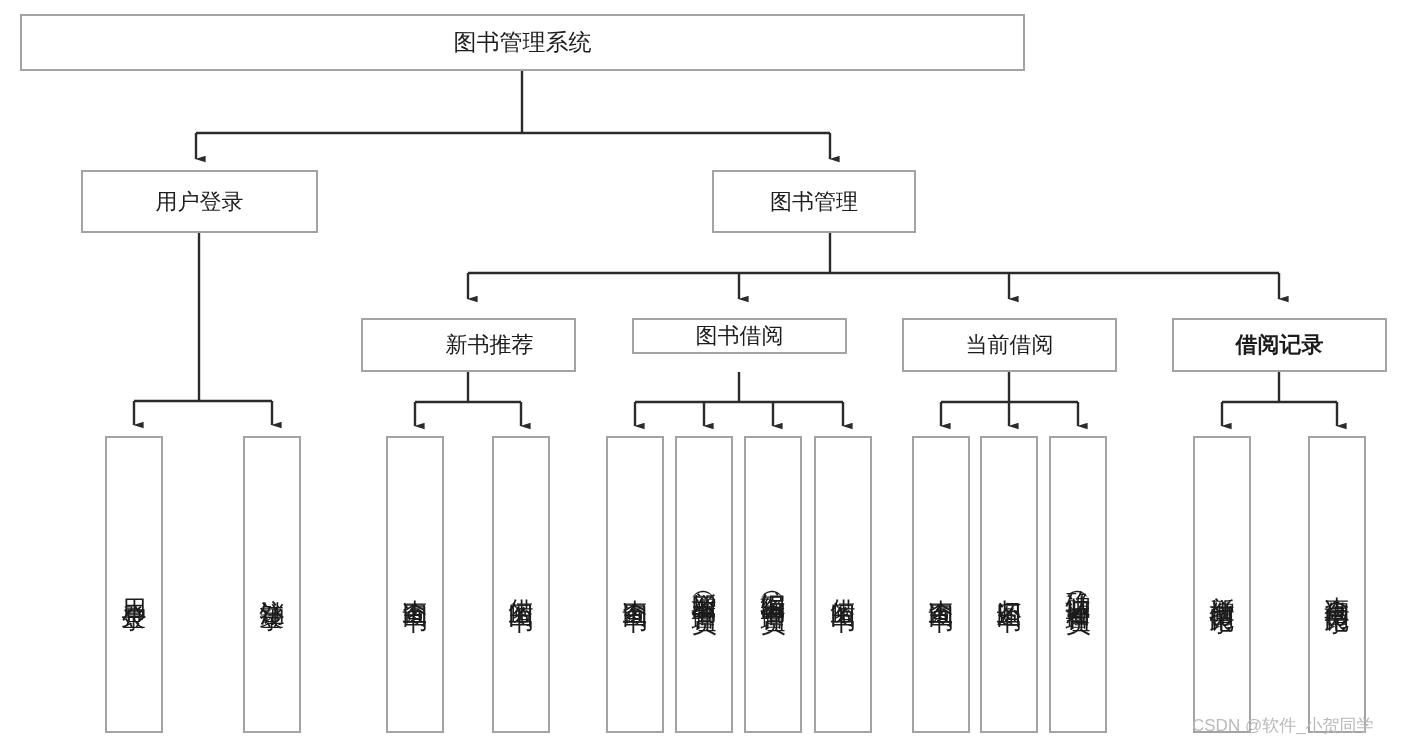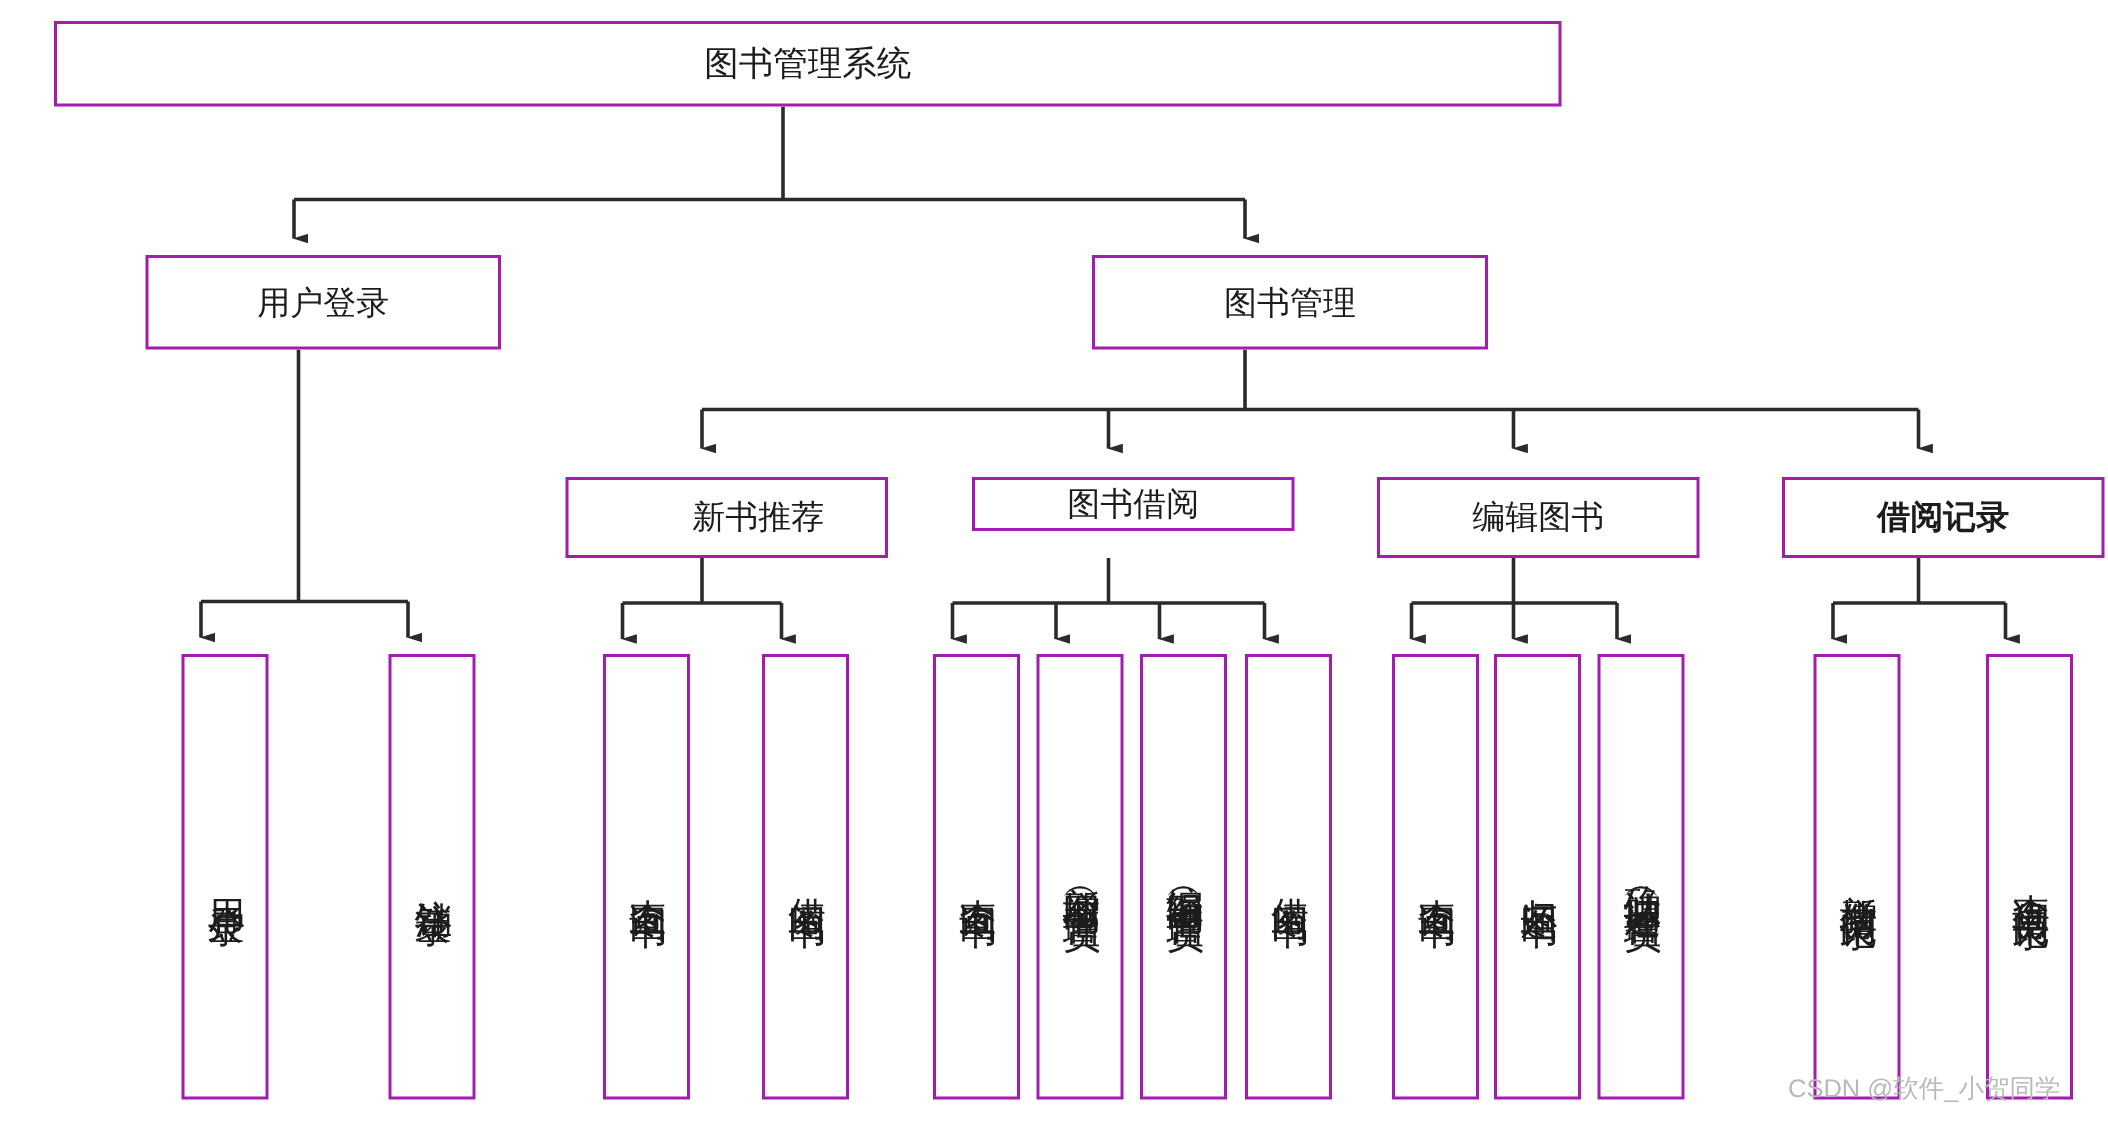--- a/index.html
+++ b/index.html
@@ -21,26 +21,25 @@
     position: absolute;
     left: 0;
     top: 0;
     width: 1405px;
     height: 747px;
   }
   .node {
     position: absolute;
     box-sizing: border-box;
     background: #ffffff;
-    border: 2px solid #a21caf;
+    border: 2px solid #a3a3a3;
     display: flex;
     align-items: center;
     justify-content: center;
     z-index: 3;
-    margin-left: 16px;
   }
   .node-label {
     color: #1c1c1c;
     white-space: nowrap;
     line-height: 1.08;
   }
   .node.horizontal .node-label {
     font-size: 22px;
   }
   .node.root .node-label {
@@ -125,34 +124,34 @@
   </svg>
 
   <div class="node horizontal root" style="left:20px; top:14px; width:1005px; height:57px;">
     <span class="node-label">图书管理系统</span>
   </div>
 
   <div class="node horizontal" style="left:81px; top:170px; width:237px; height:63px;">
     <span class="node-label">用户登录</span>
   </div>
 
-  <div class="node horizontal" style="left:712px; top:170px; width:264px; height:63px;">
+  <div class="node horizontal" style="left:712px; top:170px; width:204px; height:63px;">
     <span class="node-label">图书管理</span>
   </div>
 
   <div class="node horizontal" style="left:361px; top:318px; width:215px; height:54px;padding-left:42px;">
     <span class="node-label">新书推荐</span>
   </div>
 
   <div class="node horizontal" style="left:632px; top:318px; width:215px; height:36px;">
     <span class="node-label">图书借阅</span>
   </div>
 
   <div class="node horizontal" style="left:902px; top:318px; width:215px; height:54px;">
-    <span class="node-label">编辑图书</span>
+    <span class="node-label">当前借阅</span>
   </div>
 
   <div class="node horizontal" style="left:1172px; top:318px; width:215px; height:54px;font-weight:bold;">
     <span class="node-label">借阅记录</span>
   </div>
 
   <div class="node vertical" style="left:105px; top:436px; width:58px; height:297px;">
     <span class="node-label">用户登录</span>
   </div>
 

